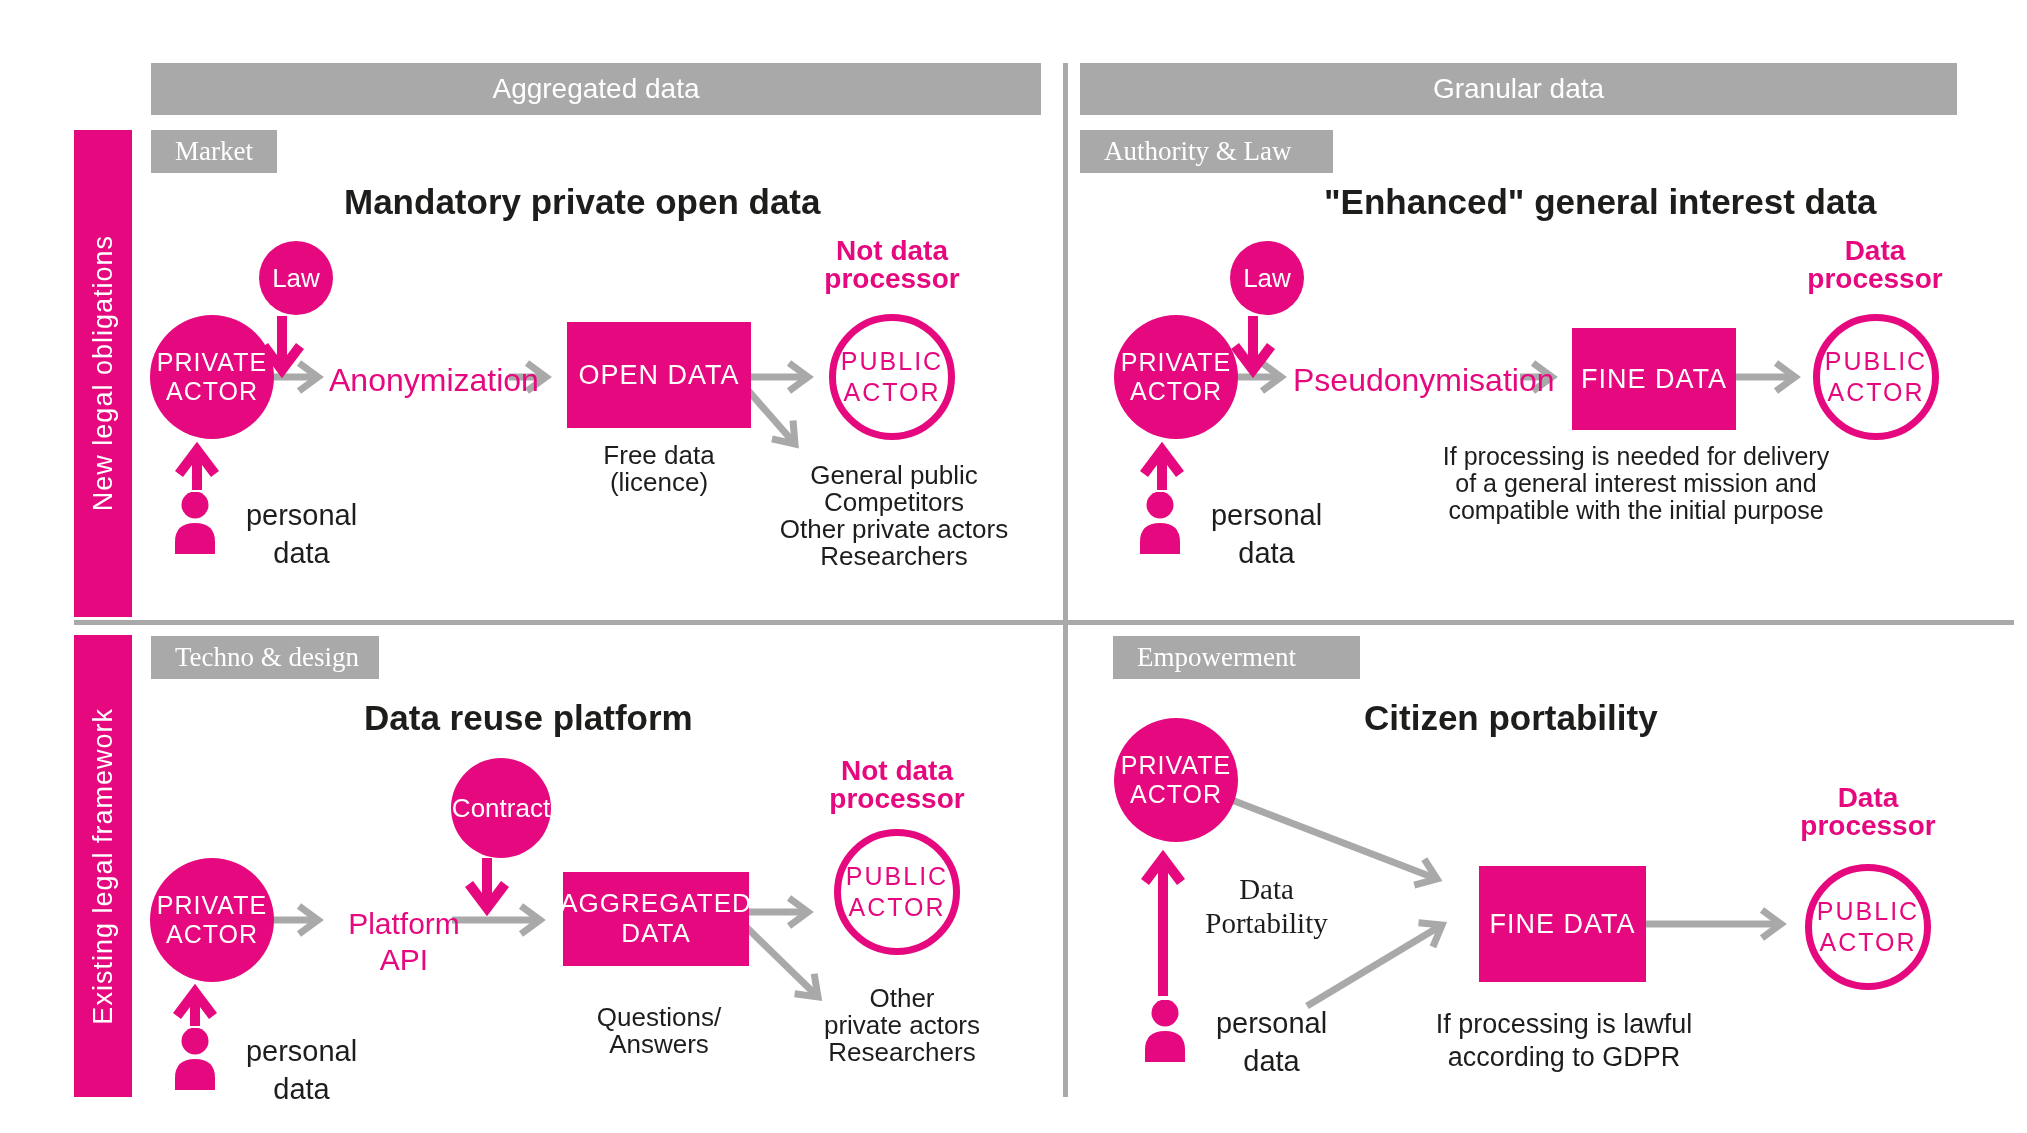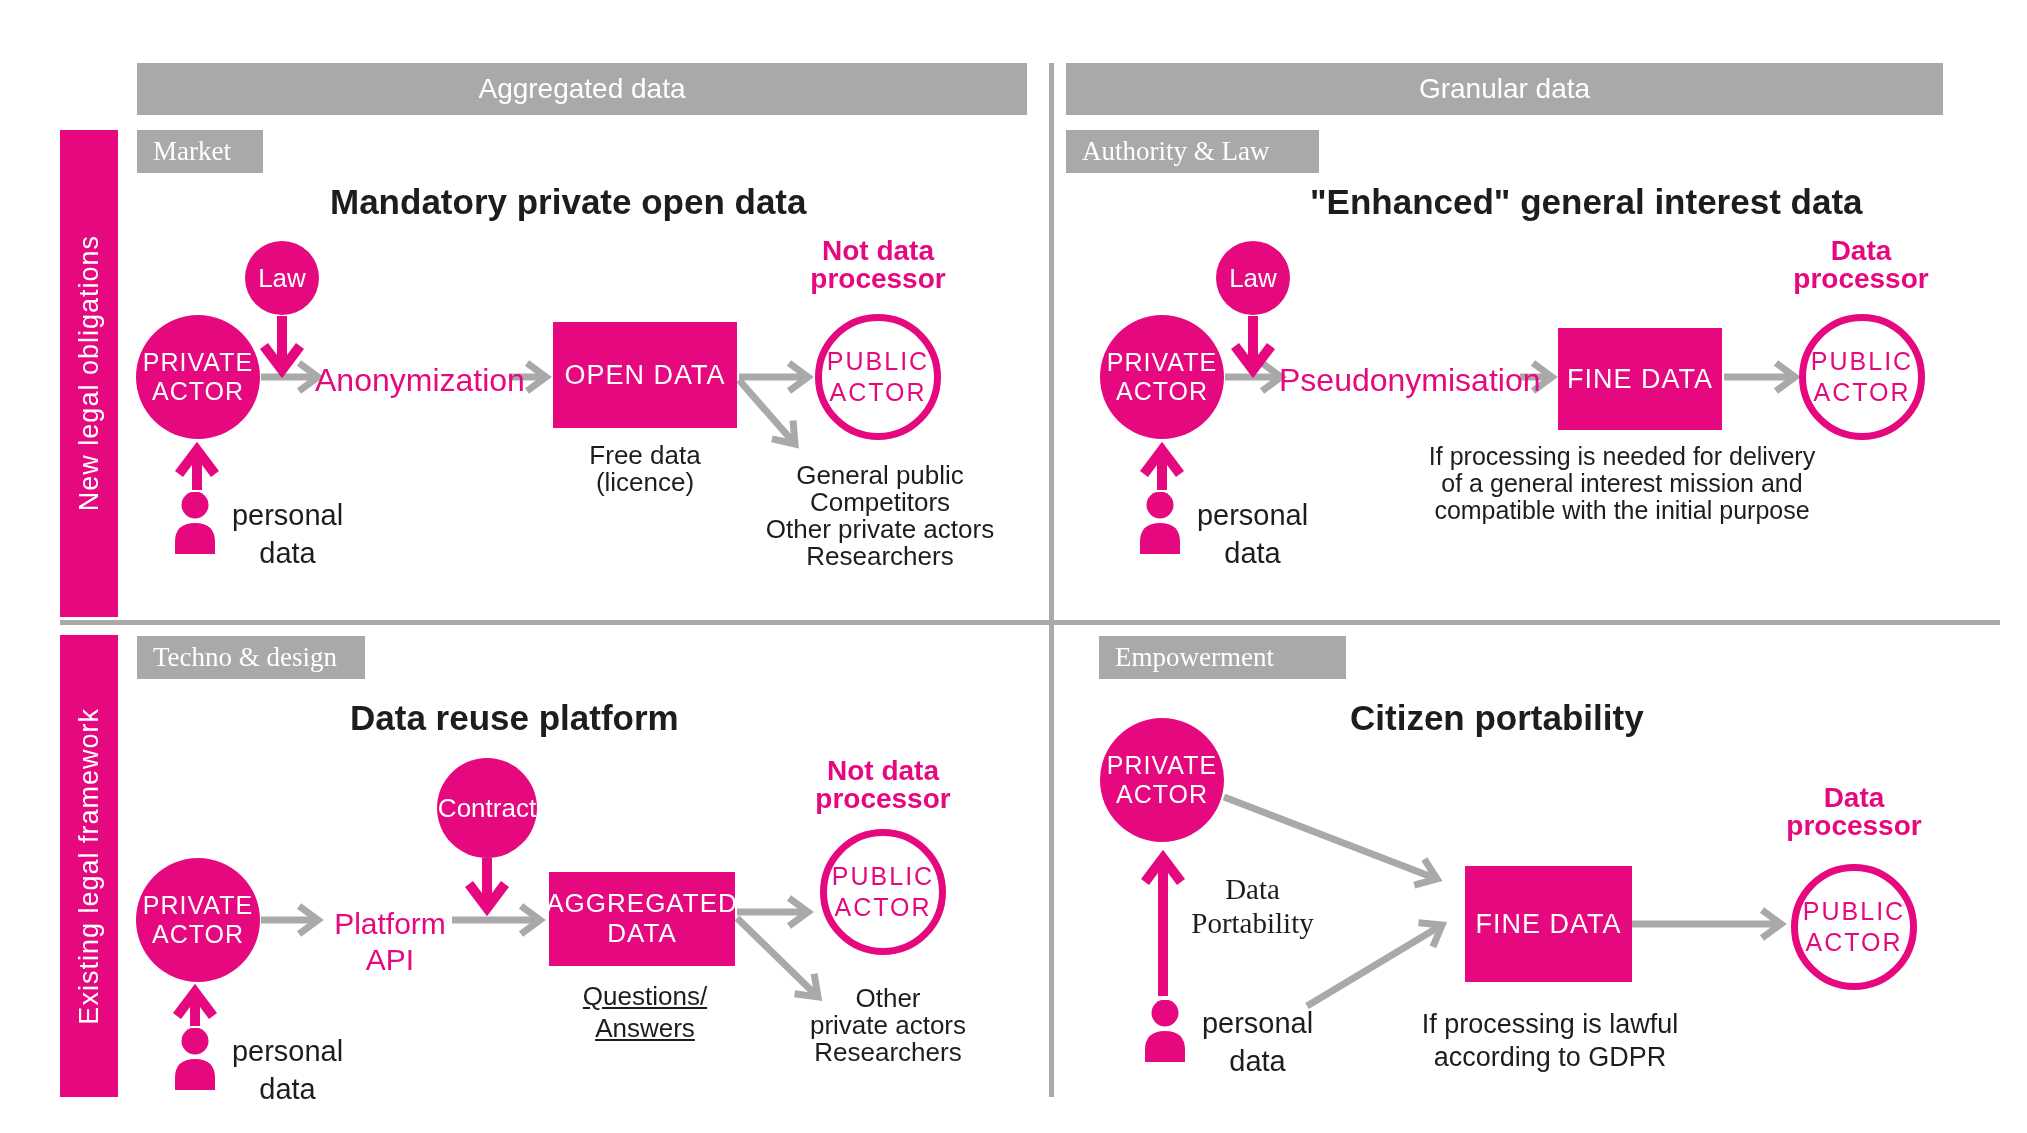--- a/index.html
+++ b/index.html
@@ -5,21 +5,21 @@
   :root{
     --magenta:#e5087e;
     --gray:#a9a9a9;
     --ink:#1d1d1b;
     --background:#ffffff;
   }
   *{box-sizing:border-box;margin:0;padding:0;}
   html,body{background:var(--background);}
   body{font-family:"Liberation Sans",sans-serif;color:var(--ink);}
   .stage{position:relative;width:2027px;height:1133px;background:var(--background);overflow:hidden;}
-  .abs{position:absolute;}
+  .abs{position:absolute;margin-left:14px;}
 
   
   svg.arrows{position:absolute;left:0;top:0;}
   .ar{fill:none;}
   .ar.g{stroke:var(--gray);stroke-width:7;}
   .ar.m{stroke:var(--magenta);stroke-width:10;}
   .chev-gray{fill:none;stroke:var(--gray);stroke-width:7;}
   .chev-mag{fill:none;stroke:var(--magenta);stroke-width:10;}
 
   
@@ -33,21 +33,21 @@
   .hdiv{left:60px;top:620px;width:1940px;height:5px;background:var(--gray);}
 
   
   .vbar{left:60px;width:58px;background:var(--magenta);display:flex;align-items:center;justify-content:center;}
   .vbar.top{top:130px;height:487px;}
   .vbar.bottom{top:635px;height:462px;}
   .vbar span{writing-mode:vertical-rl;transform:rotate(180deg);color:#fff;font-size:27px;white-space:nowrap;letter-spacing:1px;}
 
   
   .tag{background:var(--gray);color:#fff;font-family:"Liberation Serif",serif;font-size:27px;
-       height:43px;line-height:42px;padding-left:16px;white-space:nowrap;}
+       height:43px;line-height:42px;padding-left:24px;white-space:nowrap;}
   .tag.market{left:137px;top:130px;width:126px;}
   .tag.authority{left:1066px;top:130px;width:253px;}
   .tag.techno{left:137px;top:636px;width:228px;}
   .tag.empower{left:1099px;top:636px;width:247px;}
 
   
   .qtitle{color:var(--ink);font-weight:bold;font-size:35px;text-align:left;white-space:nowrap;}
   .qtitle.tl{left:330px;top:182px;width:456px;}
   .qtitle.tr{left:1310px;top:182px;width:472px;}
   .qtitle.bl{left:350px;top:698px;width:356px;}
@@ -91,21 +91,21 @@
   
   .procnote{color:var(--magenta);font-weight:bold;font-size:28px;text-align:center;line-height:28px;}
   .procnote.tl{left:798px;top:237px;width:160px;}
   .procnote.tr{left:1790px;top:237px;width:142px;}
   .procnote.bl{left:803px;top:757px;width:160px;}
   .procnote.br{left:1783px;top:784px;width:142px;}
 
   
   .note{color:var(--ink);font-size:26px;text-align:center;}
   .note.freereuse{left:568px;top:442px;width:154px;line-height:27px;}
-  .note.questions{left:565px;top:980px;width:160px;line-height:32px;text-decoration:underline;}
+  .note.questions{left:565px;top:1004px;width:160px;line-height:27px;}
   .note.tl-recip{left:750px;top:462px;width:260px;line-height:27px;}
   .note.bl-recip{left:778px;top:985px;width:220px;line-height:27px;}
   .note.tr-cond{left:1420px;top:443px;width:404px;font-size:25px;line-height:27px;}
   .note.br-cond{left:1380px;top:1008px;width:340px;font-size:27px;line-height:33px;}
 
   
   .pdata{color:var(--ink);font-size:29px;text-align:center;line-height:38px;width:145px;}
   .pdata.tl{left:215px;top:496px;}
   .pdata.tr{left:1180px;top:496px;}
   .pdata.bl{left:215px;top:1032px;}

